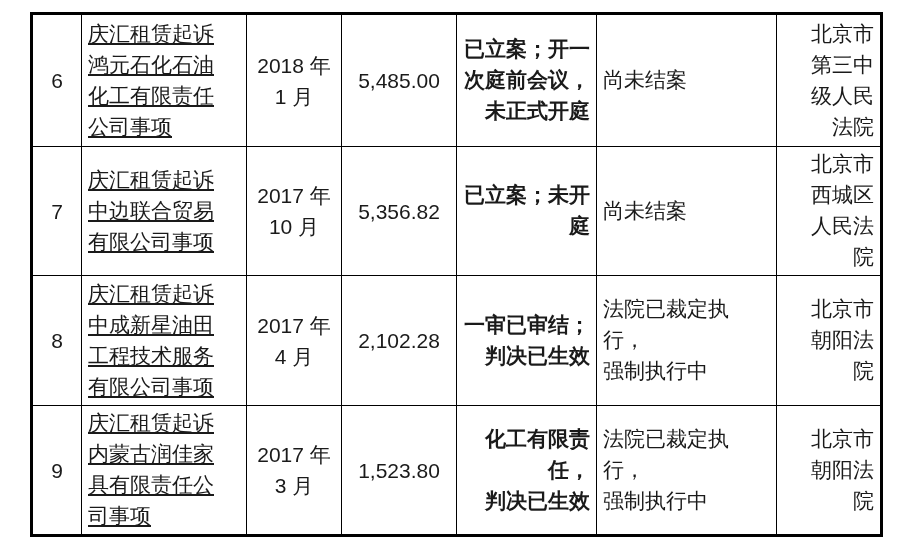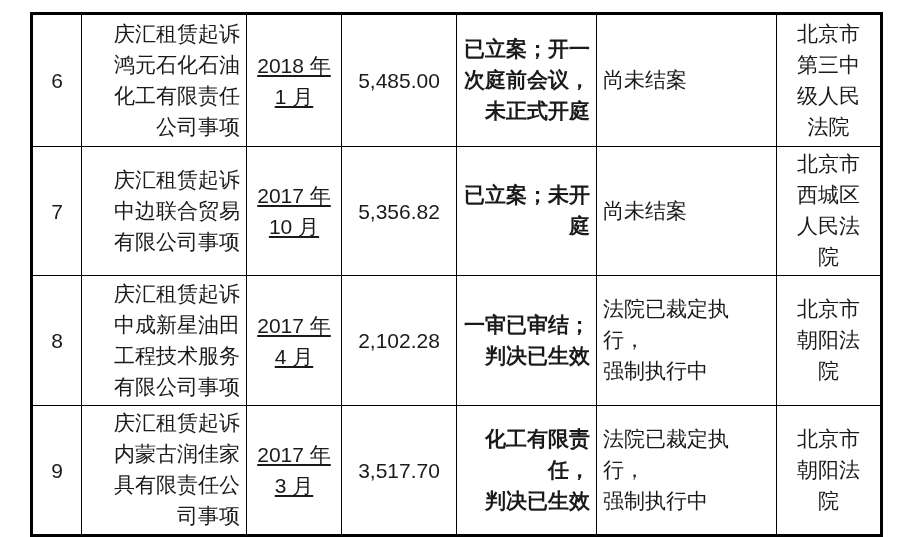--- a/index.html
+++ b/index.html
@@ -54,49 +54,49 @@
   tr.r2 td { height: 122px; }
   tr.r3 td { height: 125px; }
   tr.r4 td { height: 124px; }
 
   td.no {
     text-align: center;
     font-family: "Liberation Sans", sans-serif;
     font-size: 20px;
   }
   td.case {
-    text-align: right;
+    text-align: left;
     padding-left: 13px;
     padding-right: 4px;
+    text-decoration: underline;
   }
   td.date {
     text-align: center;
     font-family: "Liberation Sans", "Liberation Serif", sans-serif;
     font-size: 20px;
-    text-decoration: underline;
   }
   td.amount {
     text-align: center;
     padding-right: 10px;
     font-family: Liberation Sans, sans-serif;
     font-size: 20px;
   }
   td.status {
     text-align: right;
     padding-left: 9px;
     padding-right: 4px;
     font-weight: bold;
   }
   td.result {
     text-align: left;
     padding-left: 4px;
     padding-right: 4px;
   }
   td.court {
-    text-align: center;
+    text-align: right;
     padding-left: 14px;
     padding-right: 4px;
   }
 </style>
 </head>
 <body>
 
 <div class="sheet">
   <table class="lit-table">
     <colgroup>
@@ -161,21 +161,21 @@
 院</td>
       </tr>
       <tr class="r4">
         <td class="no">9</td>
         <td class="case">庆汇租赁起诉
 内蒙古润佳家
 具有限责任公
 司事项</td>
         <td class="date">2017 年
 3 月</td>
-        <td class="amount">3,517.70</td>
+        <td class="amount">1,523.80</td>
         <td class="status">化工有限责任，
 判决已生效</td>
         <td class="result">法院已裁定执行，
 强制执行中</td>
         <td class="court">北京市
 朝阳法
 院</td>
       </tr>
     </tbody>
   </table>

